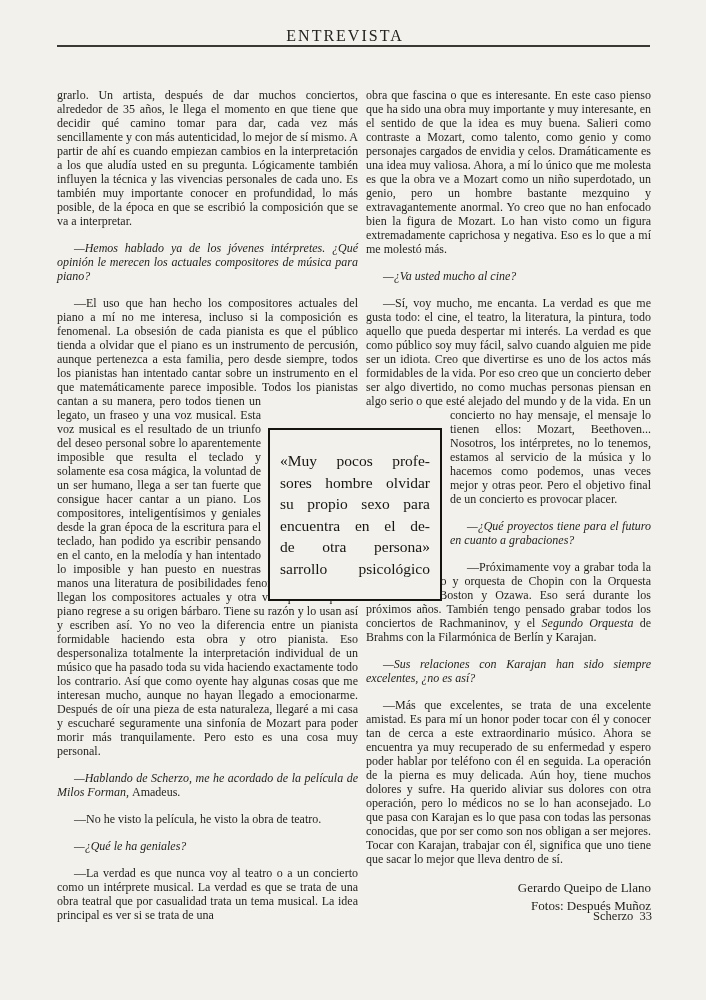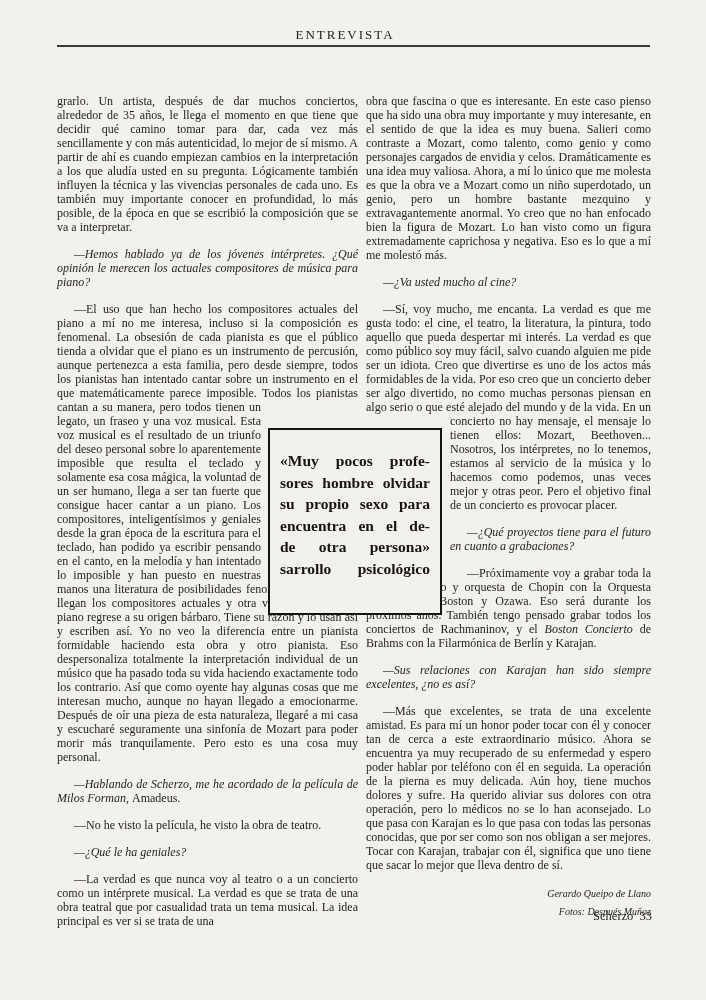--- a/index.html
+++ b/index.html
@@ -15,71 +15,70 @@
     color: #201e1b;
     font-family: "Liberation Serif", serif;
     overflow: hidden;
   }
   .masthead-title {
     position: absolute;
     top: 27px;
     left: 0;
     width: 690px;
     text-align: center;
-    font-size: 13px;
+    font-size: 16px;
     letter-spacing: 2px;
     color: #25231f;
   }
   .header-rule {
     position: absolute;
     top: 45px;
     left: 57px;
     width: 593px;
     height: 0;
     border-top: 2px solid #3b3936;
   }
   .col {
     position: absolute;
     top: 86px;
     font-size: 12px;
     line-height: 14px;
     text-align: justify;
   }
   .col-left  { left: 57px;  width: 301px; }
   .col-right { left: 366px; width: 285px; }
-  .col p { margin: 8px 0 13px; text-indent: 17px; }
+  .col p { margin: 2px 0 13px; text-indent: 17px; }
   .col p.noindent { text-indent: 0; }
   .q  { font-style: italic; }
   .it { font-style: italic; }
   .roman { font-style: normal; }
   .spacer-r { float: right; width: 97px; height: 170px; }
   .spacer-l { float: left;  width: 84px; height: 166px; }
   .pull-quote {
     position: absolute;
     left: 268px;
     top: 428px;
     width: 150px;
     border: 2.5px solid #161411;
     background: #f3f1ec;
-    padding: 20px 10px 34px;
-    font-weight: bold;
+    padding: 20px 10px 20px;
+    font-weight: normal;
     font-size: 15.5px;
     line-height: 21.5px;
     color: #181511;
   }
   .q-line {
     display: block;
     text-align: justify;
     text-align-last: justify;
   }
   .byline {
     margin-top: 10px;
     text-align: right;
-    font-style: italic;
-    font-size: 10px;
+    font-size: 13px;
     line-height: 17.5px;
     text-indent: 0;
   }
   .byline span { display: block; }
   .footer-page {
     position: absolute;
     top: 909px;
     right: 54px;
     font-size: 12.5px;
     word-spacing: 3px;
@@ -102,21 +101,21 @@
     <p>—No he visto la película, he visto la obra de teatro.</p>
     <p class="q">—¿Qué le ha geniales?</p>
     <p>—La verdad es que nunca voy al teatro o a un concierto como un intérprete musical. La verdad es que se trata de una obra teatral que por casualidad trata un tema musical. La idea principal es ver si se trata de una</p>
   </div>
 
   <div class="col col-right">
     <p class="noindent">obra que fascina o que es interesante. En este caso pienso que ha sido una obra muy importante y muy interesante, en el sentido de que la idea es muy buena. Salieri como contraste a Mozart, como talento, como genio y como personajes cargados de envidia y celos. Dramáticamente es una idea muy valiosa. Ahora, a mí lo único que me molesta es que la obra ve a Mozart como un niño superdotado, un genio, pero un hombre bastante mezquino y extravagantemente anormal. Yo creo que no han enfocado bien la figura de Mozart. Lo han visto como un figura extremadamente caprichosa y negativa. Eso es lo que a mí me molestó más.</p>
     <p class="q">—¿Va usted mucho al cine?</p>
     <p><span>—Sí, voy mucho, me encanta. La verdad es que me gusta todo: el cine, el teatro, la literatura, la pintura, todo aquello que pueda despertar mi interés. La verdad es que como público soy muy fácil, salvo cuando alguien me pide ser un idiota. Creo que divertirse es uno de los actos más formidables de la vida. Por eso creo que un concierto deber ser algo divertido, no como muchas personas piensan en algo serio o que esté alejado del mundo y de la vida. En un concierto no hay </span><span class="spacer-l"></span><span>mensaje, el mensaje lo tienen ellos: Mozart, Beethoven... Nosotros, los intérpretes, no lo tenemos, estamos al servicio de la música y lo hacemos como podemos, unas veces mejor y otras peor. Pero el objetivo final de un concierto es provocar placer.</span></p>
     <p class="q">—¿Qué proyectos tiene para el futuro en cuanto a grabaciones?</p>
-    <p><span>—Próximamente voy a grabar toda la obra para piano y orquesta de Chopin con la Orquesta Sinfónica de Boston y Ozawa. Eso será durante los próximos años. También tengo pensado grabar todos los conciertos de Rachmaninov, y el </span><span class="it">Boston Concierto</span><span> de Brahms con la Filarmónica de Berlín y Karajan.</span></p>
+    <p><span>—Próximamente voy a grabar toda la obra para piano y orquesta de Chopin con la Orquesta Sinfónica de Boston y Ozawa. Eso será durante los próximos años. También tengo pensado grabar todos los conciertos de Rachmaninov, y el </span><span class="it">Segundo Orquesta</span><span> de Brahms con la Filarmónica de Berlín y Karajan.</span></p>
     <p class="q">—Sus relaciones con Karajan han sido siempre excelentes, ¿no es así?</p>
     <p>—Más que excelentes, se trata de una excelente amistad. Es para mí un honor poder tocar con él y conocer tan de cerca a este extraordinario músico. Ahora se encuentra ya muy recuperado de su enfermedad y espero poder hablar por teléfono con él en seguida. La operación de la pierna es muy delicada. Aún hoy, tiene muchos dolores y sufre. Ha querido aliviar sus dolores con otra operación, pero lo médicos no se lo han aconsejado. Lo que pasa con Karajan es lo que pasa con todas las personas conocidas, que por ser como son nos obligan a ser mejores. Tocar con Karajan, trabajar con él, significa que uno tiene que sacar lo mejor que lleva dentro de sí.</p>
     <p class="byline">
       <span>Gerardo Queipo de Llano</span>
       <span>Fotos: Después Muñoz</span>
     </p>
   </div>
 
   <div class="pull-quote">
     <span class="q-line">«Muy pocos profe-</span>

